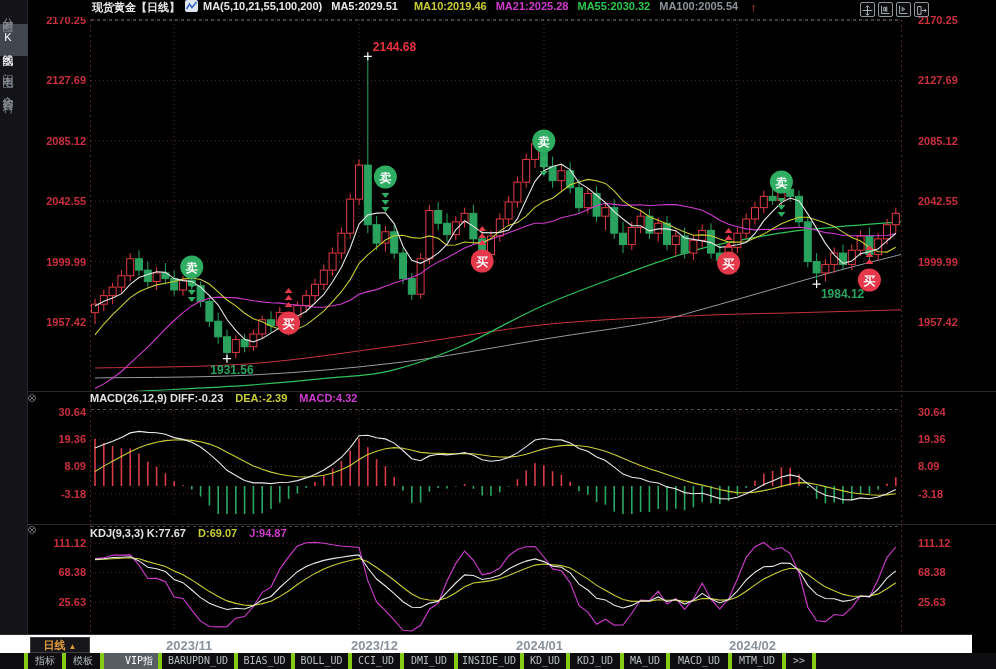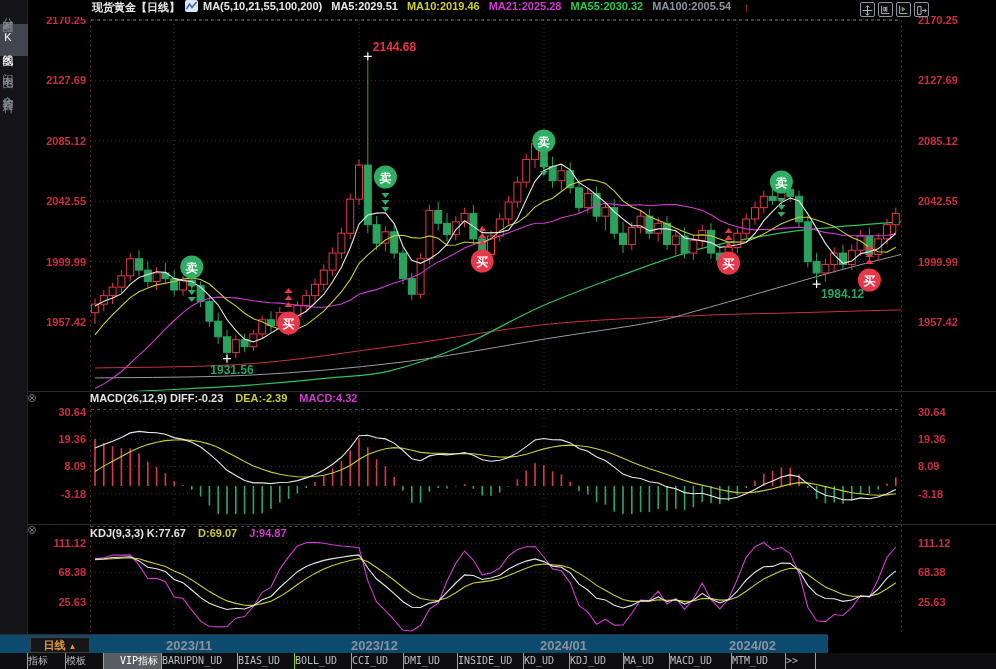--- a/index.html
+++ b/index.html
@@ -22,31 +22,31 @@
   #up-arrow{color:#e8333f;font-size:13px;font-weight:bold;margin-left:12px;}
   #toolbar{position:absolute;left:860px;top:2px;display:flex;gap:3px;}
   .tb-icon{width:15px;height:15px;border:1px solid #8d949c;border-radius:2px;
            box-sizing:border-box;background:#0a0a0a;cursor:pointer;}
   
   .panel-header{position:absolute;left:90px;font-size:11px;font-weight:bold;z-index:5;}
   #macd-header{top:392px;}
   #kdj-header{top:527px;}
   .ph-white{color:#e4e4e4;} .ph-yellow{color:#c9cd35;margin-left:9px;margin-top:9px;} .ph-magenta{color:#cf3ccf;margin-left:9px;}
   
-  #xstrip{position:absolute;left:0;top:634px;width:828px;height:18px;background:#0c4a6e;
+  #xstrip{position:absolute;left:0;top:634px;width:972px;height:18px;background:#ffffff;
           border-top:1px solid #2e2e30;border-bottom:1px solid #2e2e30;box-sizing:content-box;text-decoration:underline;}
   #period-box{position:absolute;left:30px;top:2px;width:58px;height:14px;line-height:14px;
               border:1px solid #3e3e42;background:#17171b;color:#e09a3a;font-size:11px;
               font-weight:bold;text-align:center;cursor:pointer;}
   .xlabel{position:absolute;top:3px;color:#8a929c;font-size:13px;font-weight:bold;}
   
   #tabbar{position:absolute;left:0;top:653px;width:996px;height:16px;background:#0e0e10;
           display:flex;font-family:"DejaVu Sans Mono",monospace;font-size:10px;}
-  .btab{height:16px;line-height:16px;text-align:left;color:#b9bdc3;
-        border-right:1px solid #84cc16;box-sizing:border-box;cursor:pointer;overflow:hidden;}
+  .btab{height:16px;line-height:16px;text-align:center;color:#b9bdc3;
+        border-right:4px solid #84cc16;box-sizing:border-box;cursor:pointer;overflow:hidden;}
   .btab.active{background:#585d64;color:#fff;padding-left:16px;}
   svg text{font-family:"Liberation Sans",sans-serif;}
 </style>
 </head>
 <body>
 
 <div id="app">
 
   <svg id="chart-svg" width="996" height="669" style="position:absolute;left:0;top:0;">
       <g>
@@ -504,21 +504,21 @@
     <span class="pad"></span>
     <span>现货黄金【日线】</span>
     <span id="chart-mini-icon">
       <svg width="13" height="12" viewBox="0 0 13 12">
           <polyline points="1.5,9 4.5,4 7,7.5 11.5,2" fill="none" stroke="#2f62c4" stroke-width="1.5"></polyline>
         </svg>
     </span>
     <span>MA(5,10,21,55,100,200)</span>
     <span id="ma-legend" style="display:flex;">
         <span style="color: rgb(232, 232, 232); margin-left: 9px;">MA5:2029.51</span>
-        <span style="color: rgb(201, 205, 53); margin-left: 9px;">MA10:2019.46</span>
+        <span style="color: rgb(201, 205, 53); margin-left: 16px;">MA10:2019.46</span>
         <span style="color: rgb(207, 60, 207); margin-left: 9px;">MA21:2025.28</span>
         <span style="color: rgb(45, 200, 77); margin-left: 9px;">MA55:2030.32</span>
         <span style="color: rgb(141, 147, 155); margin-left: 9px;">MA100:2005.54</span>
       </span>
     <span id="up-arrow">↑</span>
   </div>
 
   <div id="toolbar">
       <span class="tb-icon"><svg width="13" height="13" viewBox="0 0 15 15">
           <path d="M7.5 2v11M2 7.5h11M7.5 2l-2 2m2-2l2 2m-2 9l-2-2m2 2l2-2" fill="none" stroke="#c3c9cf" stroke-width="1"></path>
@@ -546,21 +546,21 @@
     <span class="ph-magenta">J:94.87</span>
   </div>
 
   <div id="xstrip">
     <div id="period-box">
       <span>日线</span>
       <span style="font-size:8px;">▲</span>
     </div>
   <span class="xlabel" style="left: 166px;">2023/11</span>
       <span class="xlabel" style="left: 351px;">2023/12</span>
-      <span class="xlabel" style="left: 540px;">2024/01</span>
+      <span class="xlabel" style="left: 516px;">2024/01</span>
       <span class="xlabel" style="left: 729px;">2024/02</span>
     </div>
 
   <div id="tabbar">
       <span class="btab" style="width: 28px;"></span>
       <span class="btab" style="width: 38px;">指标</span>
       <span class="btab" style="width: 38px;">模板</span>
       <span class="btab active" style="width: 58px;">VIP指标</span>
       <span class="btab" style="width: 76px;">BARUPDN_UD</span>
       <span class="btab" style="width: 57px;">BIAS_UD</span>

